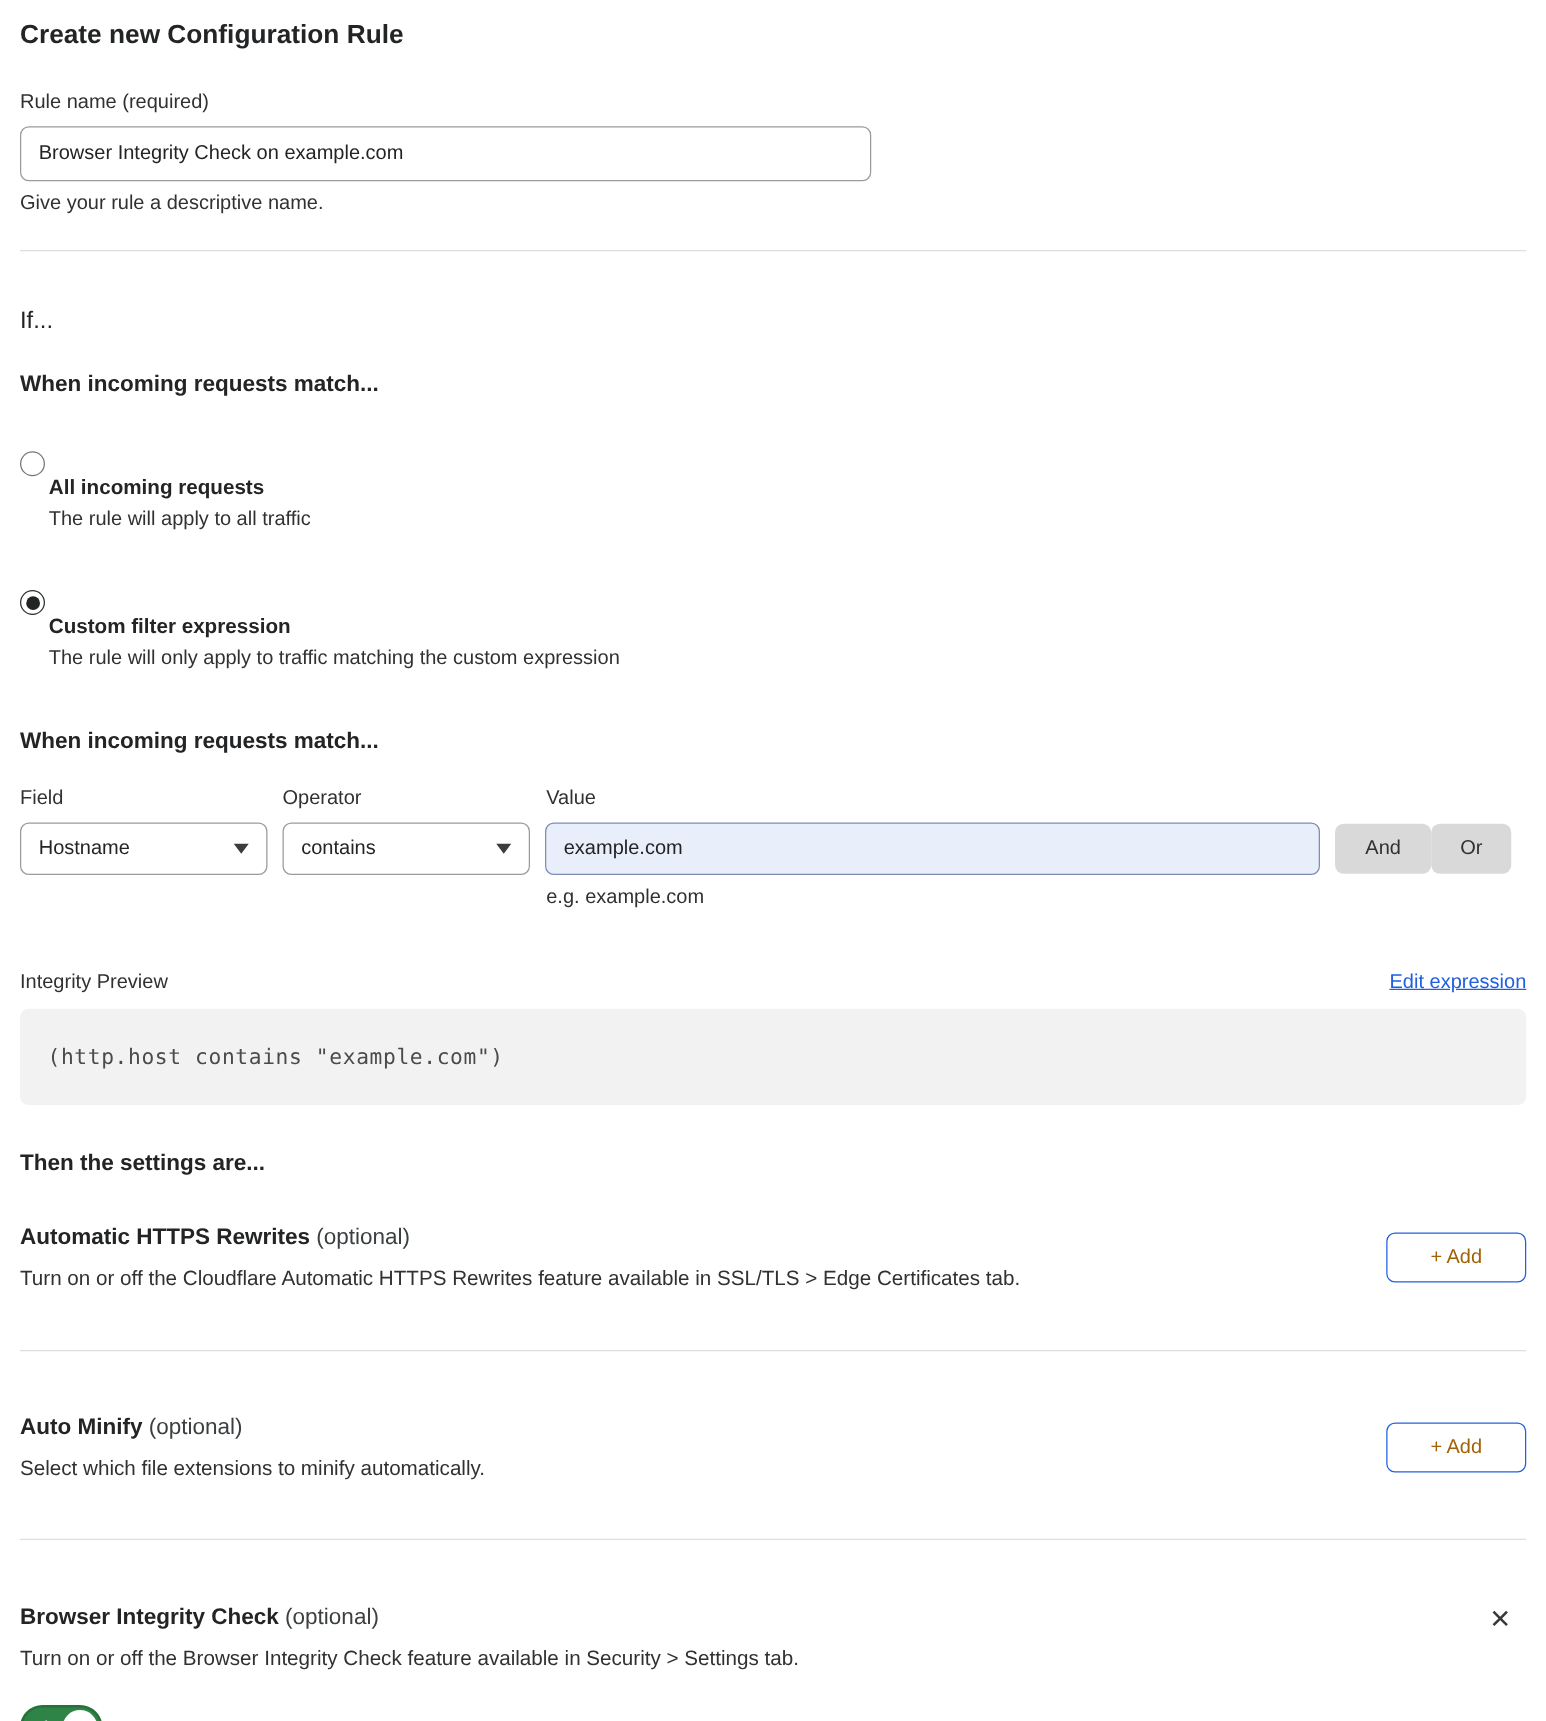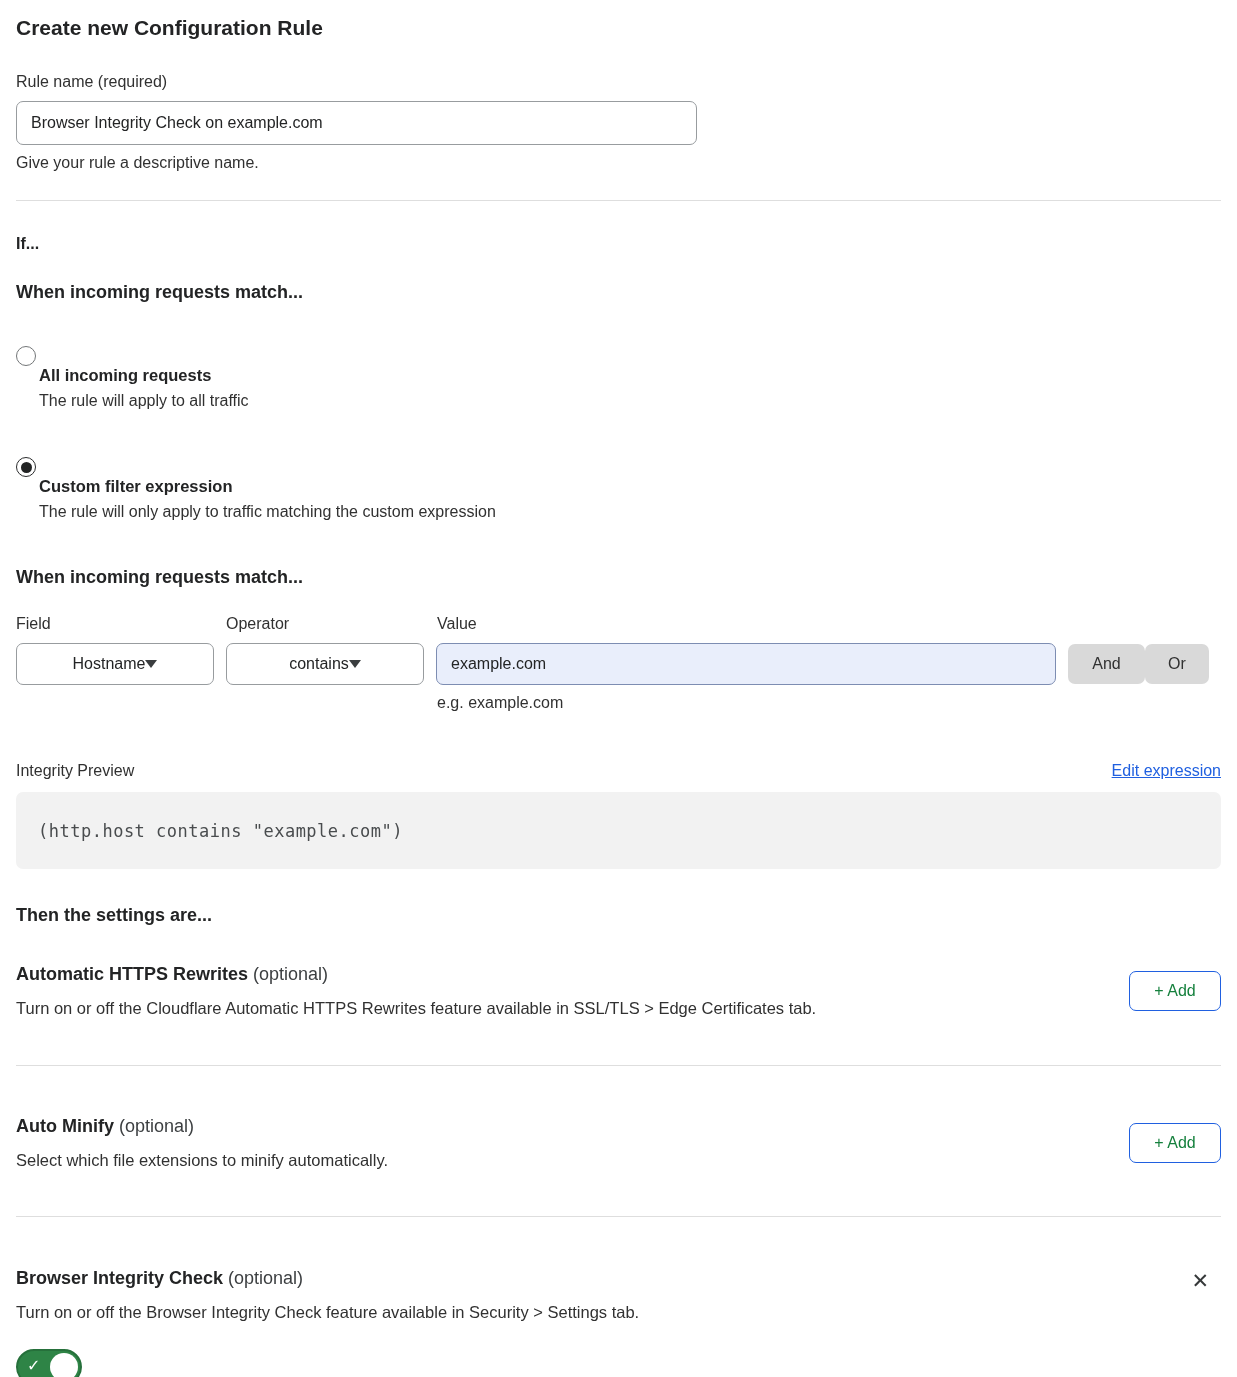--- a/index.html
+++ b/index.html
@@ -18,21 +18,21 @@
     margin-top: 10px; width: 681px; height: 44px;
     border: 1px solid #989c9f; border-radius: 7px;
     padding: 0 14px; font-size: 16px; color: #232425;
     font-family: "Liberation Sans", "DejaVu Sans", sans-serif;
     background: #ffffff; outline: none; display: block;
   }
   .help-text { margin-top: 9px; font-size: 16px; color: #313131; }
 
   .divider { border: none; border-top: 1px solid #dedede; margin-top: 28px; }
 
-  .if-heading { margin-top: 34px; font-size: 16px; font-weight: 700; color: #232425; }
+  .if-heading { margin-top: 45px; font-size: 19px; font-weight: 400; color: #232425; }
   .match-heading { margin-top: 29px; font-size: 18px; font-weight: 700; color: #232425; }
 
   .radio-option { display: flex; margin-top: 41px; flex-direction: column; }
   .radio-option + .radio-option { margin-top: 45px; }
   .radio-circle {
     width: 20px; height: 20px; border-radius: 50%;
     border: 1.5px solid #737678; background: #fff;
     margin-top: 2px; flex: 0 0 20px;
     display: flex; align-items: center; justify-content: center;
   }
@@ -45,21 +45,21 @@
 
   .builder-labels { display: flex; margin-top: 27px; font-size: 16px; }
   .builder-labels .lbl-field { width: 210px; }
   .builder-labels .lbl-operator { width: 211px; }
   .builder-row { display: flex; margin-top: 10px; align-items: center; }
   .select-box {
     width: 198px; height: 42px; border: 1px solid #989c9f; border-radius: 7px;
     background: #ffffff; display: flex; align-items: center; justify-content: space-between;
     padding: 0 14px; font-size: 16px; color: #232425; cursor: pointer;
   }
-  .select-box { margin-right: 12px; justify-content: center; }
+  .select-box { margin-right: 12px; }
   .chevron-down {
     width: 0; height: 0;
     border-left: 6px solid transparent; border-right: 6px solid transparent;
     border-top: 8px solid #3a3d3f;
   }
   .value-input {
     width: 620px; height: 42px;
     border: 1px solid #7d8db2; border-radius: 7px;
     background: #e9eefb; padding: 12px 14px; font-size: 16px; color: #232425;
     font-family: "Liberation Sans", "DejaVu Sans", sans-serif; outline: none;
@@ -87,23 +87,23 @@
 
   .then-heading { margin-top: 36px; font-size: 18px; font-weight: 700; color: #232425; }
 
   .setting-row { display: flex; justify-content: space-between; align-items: center; margin-top: 38px; }
   .setting-texts { flex: 1 1 auto; padding-right: 24px; }
   .setting-title { font-size: 18px; color: #232425; }
   .setting-title .title-bold { font-weight: 700; }
   .setting-title .title-optional { font-weight: 400; color: #3c3f41; }
   .setting-desc { margin-top: 14px; font-size: 16.5px; color: #313131; }
   .add-btn {
-    flex: 0 0 auto; width: 92px; height: 40px;
+    flex: 0 0 auto; width: 112px; height: 40px;
     background: #ffffff; border: 1px solid #2060e0; border-radius: 7px;
-    color: #15803d; font-size: 16px; cursor: pointer;
+    color: #a16207; font-size: 16px; cursor: pointer;
     font-family: "Liberation Sans", "DejaVu Sans", sans-serif;
   }
   .divider-wide { border: none; border-top: 1px solid #dedede; }
   .div-after-s1 { margin-top: 47px; }
   .div-after-s2 { margin-top: 46px; }
 
   .expanded-header { display: flex; justify-content: space-between; align-items: flex-start; margin-top: 51px; }
   .close-icon {
     font-size: 21px; color: #36393a; line-height: 21px; cursor: pointer;
     margin-right: 12px; margin-top: 2px; font-weight: 400;

